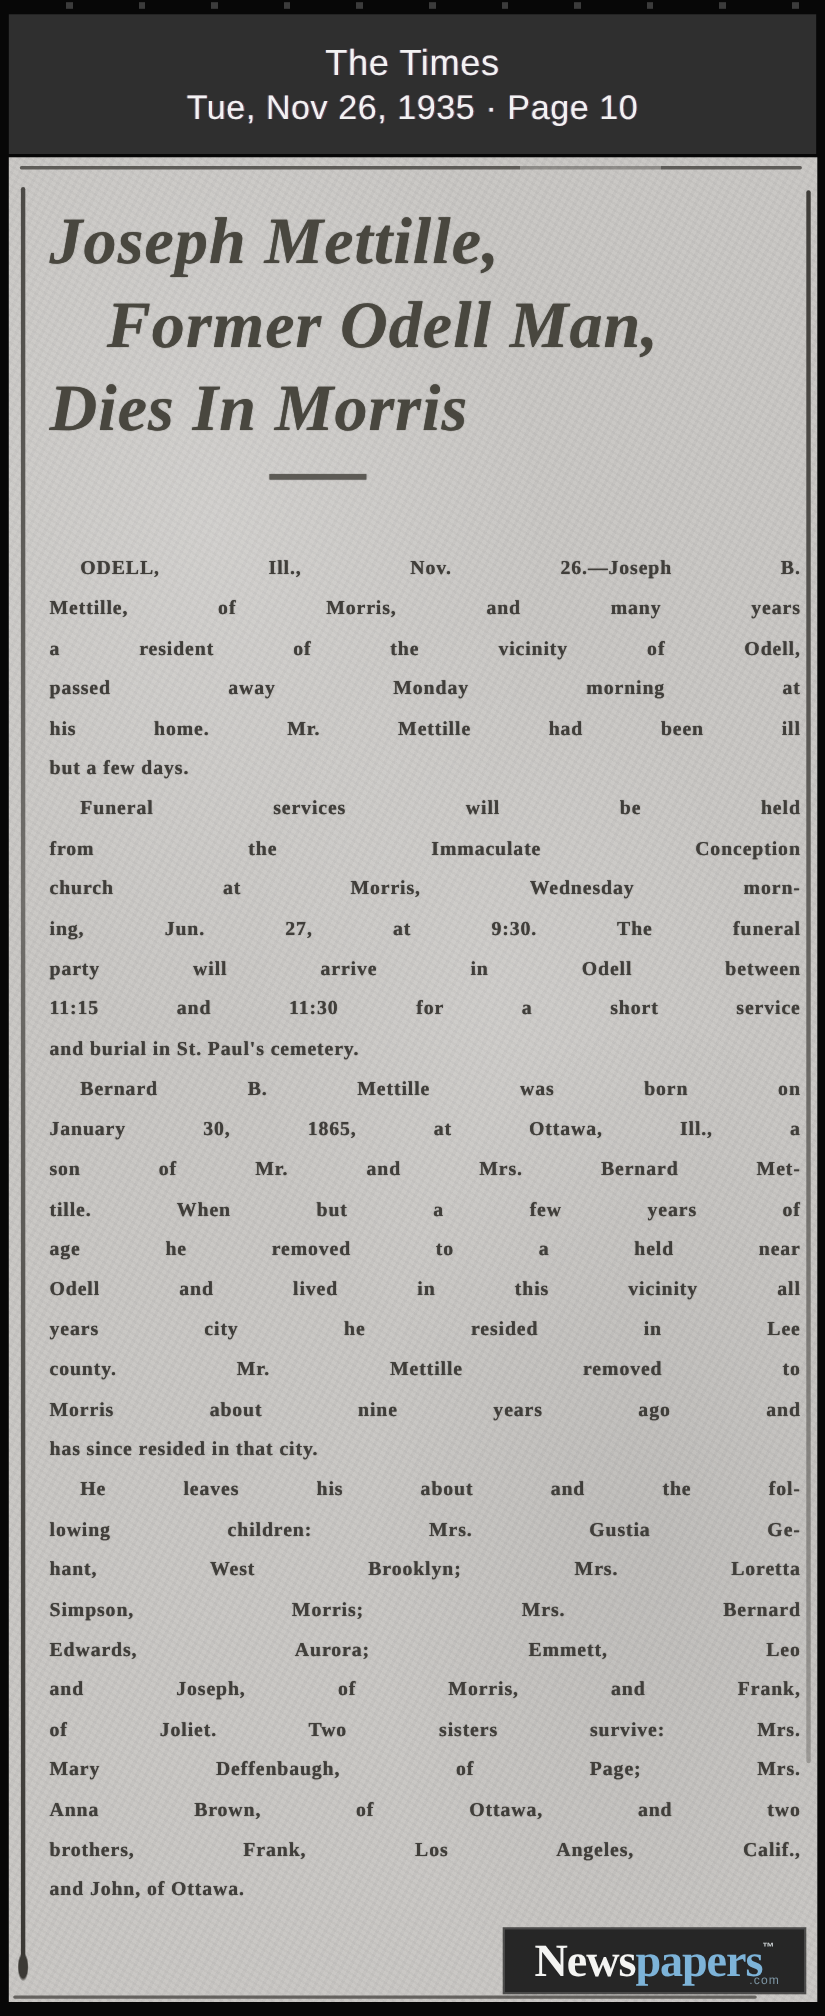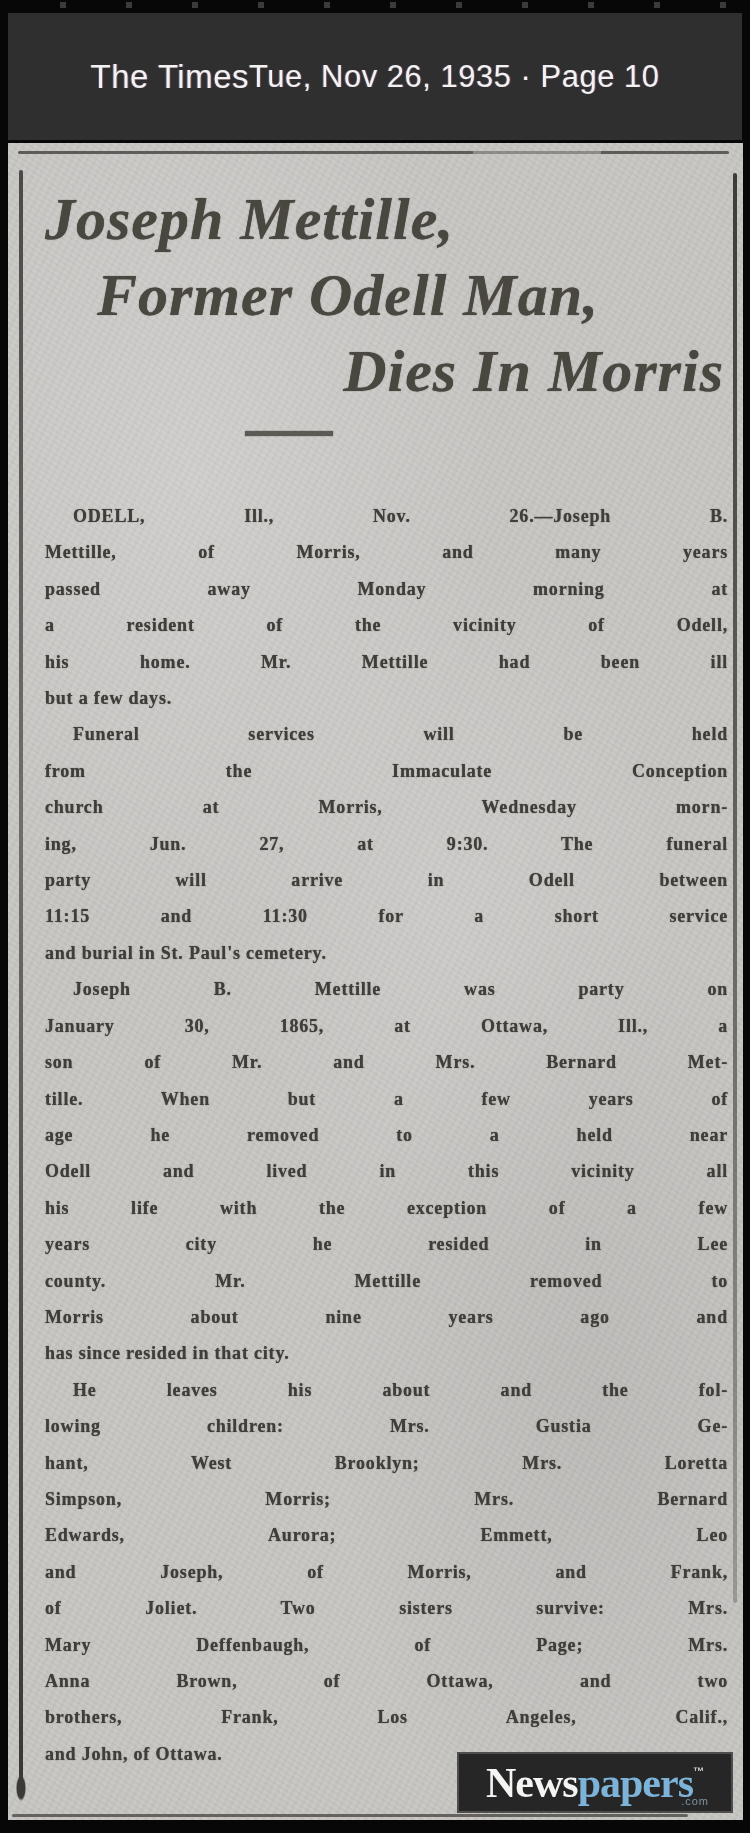--- a/index.html
+++ b/index.html
@@ -21,21 +21,21 @@
     overflow:hidden;margin:0 auto;
   }
   .film-ticks{
     position:absolute;top:2px;left:0;right:0;height:6px;
     background:repeating-linear-gradient(90deg,transparent 0 60px,#484848 60px 66px);
     opacity:.8;
   }
   .band{
     position:absolute;top:13px;left:8px;right:8px;height:127px;
     background:var(--band-bg);color:var(--band-text);
-    display:flex;flex-direction:row;align-items:center;justify-content:center;
+    display:flex;flex-direction:column;align-items:center;justify-content:center;
     text-align:center;
   }
   .band-title{font-size:33px;line-height:42px;font-weight:400;letter-spacing:.5px;
     text-shadow:1px 0 0 rgba(255,120,120,.35),-1px 0 0 rgba(120,160,255,.35);}
   .band-date{font-size:31px;line-height:40px;font-weight:400;letter-spacing:.5px;
     text-shadow:1px 0 0 rgba(255,120,120,.35),-1px 0 0 rgba(120,160,255,.35);}
   .paper{
     position:absolute;top:143px;left:8px;right:7px;bottom:13px;
     background:
       radial-gradient(ellipse 60% 40% at 25% 20%,rgba(255,255,255,.16),transparent 70%),
@@ -75,21 +75,21 @@
     filter:blur(.35px);
   }
   .headline{
     margin-top:38px;
     font-size:60px;line-height:76px;font-weight:700;font-style:italic;
     color:var(--headline-ink);letter-spacing:1px;
     text-shadow:0 0 1px rgba(60,58,52,.9);
   }
   .hl-line{white-space:nowrap;}
   .hl-1{padding-left:52px;}
-  .hl-2{text-align:right;padding-right:4px;}
+  .hl-2{text-align:left;padding-right:4px;}
   .divider{
     width:88px;height:5px;background:#504e49;opacity:.9;
     margin:22px 0 62px 200px;box-shadow:0 0 1px #504e49;
   }
   .body-text{
     font-size:18px;line-height:36.4px;font-weight:700;
     letter-spacing:.8px;
     text-shadow:0 0 1px rgba(55,53,48,.85);
   }
   .bline{text-align:justify;text-align-last:justify;}
@@ -137,38 +137,37 @@
     <article class="article">
       <h1 class="headline" id="headline">
           <div class="hl-line hl-0">Joseph Mettille,</div>
           <div class="hl-line hl-1">Former Odell Man,</div>
           <div class="hl-line hl-2">Dies In Morris</div>
         </h1>
       <div class="divider"></div>
       <div class="body-text" id="article-body">
           <div class="bline first">ODELL, Ill., Nov. 26.—Joseph B.</div>
           <div class="bline">Mettille, of Morris, and many years</div>
+          <div class="bline">a resident of the vicinity of Odell,</div>
           <div class="bline">passed away Monday morning at</div>
-          <div class="bline">a resident of the vicinity of Odell,</div>
           <div class="bline">his home. Mr. Mettille had been ill</div>
           <div class="bline last">but a few days.</div>
           <div class="bline first">Funeral services will be held</div>
           <div class="bline">from the Immaculate Conception</div>
           <div class="bline">church at Morris, Wednesday morn-</div>
           <div class="bline">ing, Jun. 27, at 9:30.  The funeral</div>
           <div class="bline">party will arrive in Odell between</div>
           <div class="bline">11:15 and 11:30 for a short service</div>
           <div class="bline last">and burial in St. Paul's cemetery.</div>
-          <div class="bline first">Joseph B. Mettille was party on</div>
+          <div class="bline first">Bernard B. Mettille was born on</div>
           <div class="bline">January 30, 1865, at Ottawa, Ill., a</div>
           <div class="bline">son of Mr. and Mrs. Bernard Met-</div>
           <div class="bline">tille.  When but a few years of</div>
           <div class="bline">age he removed to a held near</div>
           <div class="bline">Odell and lived in this vicinity all</div>
-          <div class="bline">his life with the exception of a few</div>
           <div class="bline">years city he resided in Lee</div>
           <div class="bline">county. Mr. Mettille removed to</div>
           <div class="bline">Morris about nine years ago and</div>
           <div class="bline last">has since resided in that city.</div>
           <div class="bline first">He leaves his about and the fol-</div>
           <div class="bline">lowing children: Mrs. Gustia Ge-</div>
           <div class="bline">hant, West Brooklyn; Mrs. Loretta</div>
           <div class="bline">Simpson, Morris; Mrs. Bernard</div>
           <div class="bline">Edwards, Aurora; Emmett, Leo</div>
           <div class="bline">and Joseph, of Morris, and Frank,</div>

